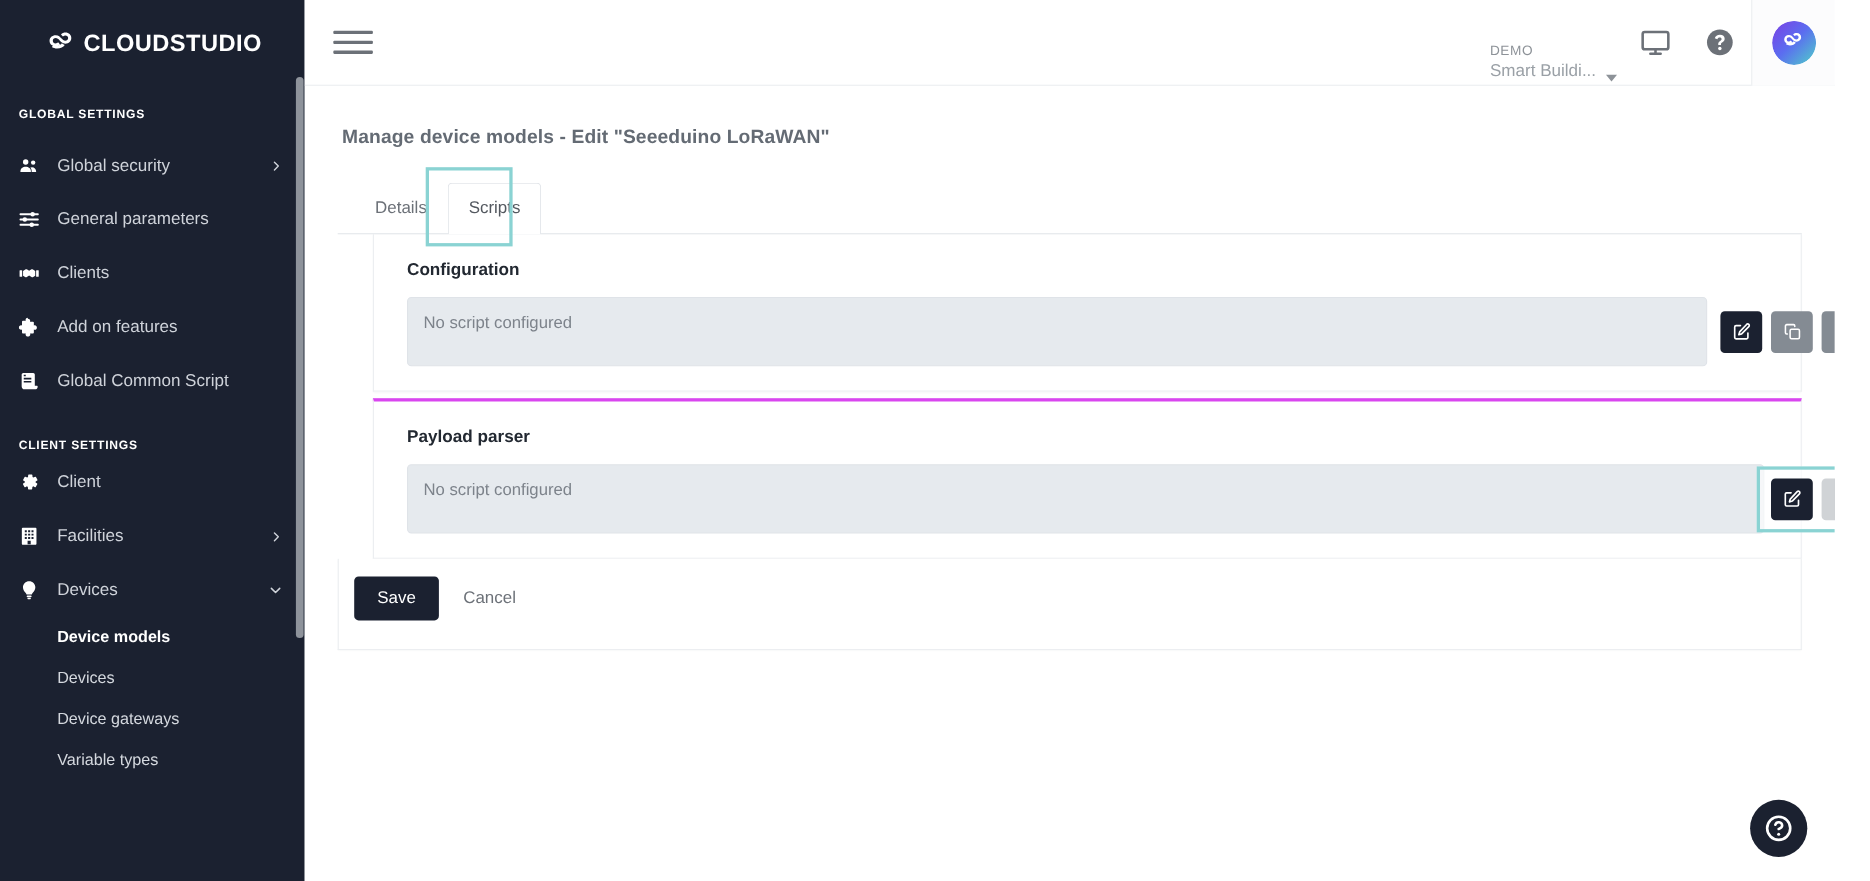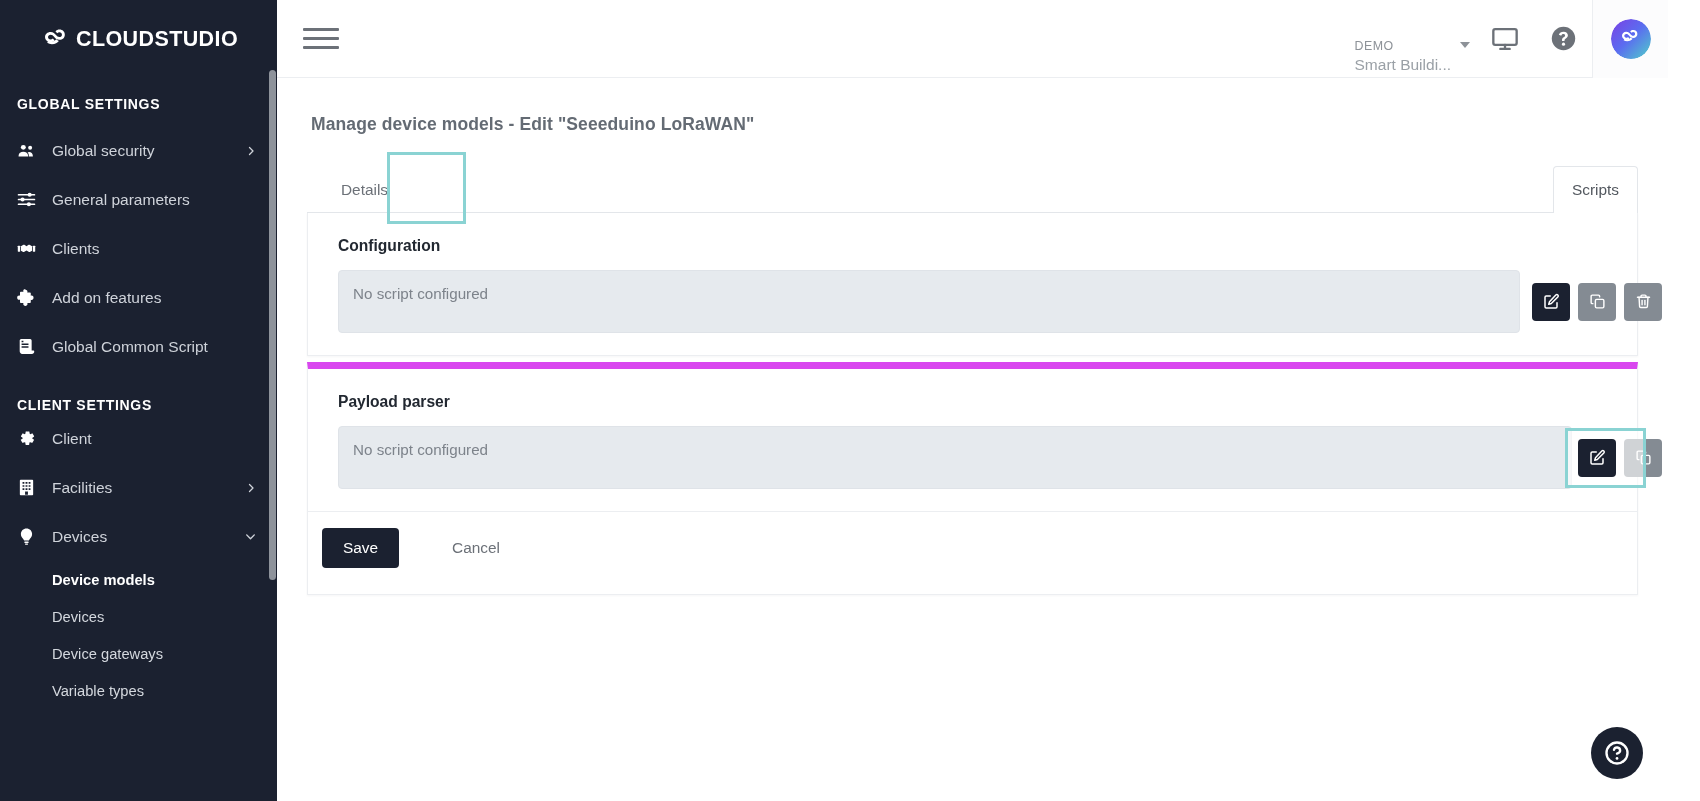--- a/index.html
+++ b/index.html
@@ -49,21 +49,21 @@
   }
 
   .nav-scroll {
     height: 723px;
     overflow: hidden;
     position: relative;
   }
 
   .nav-section-label {
     color: #ffffff;
-    font-size: 14px;
+    font-size: 11px;
     font-weight: 700;
     letter-spacing: 0.7px;
     padding: 0 0 0 17px;
     margin-top: 18px;
     margin-bottom: 14px;
     height: 16px;
     line-height: 16px;
   }
   .nav-section-label.second { margin-top: 26px; margin-bottom: 1px; }
 
@@ -161,21 +161,21 @@
 
   .topbar-right {
     margin-left: auto;
     display: flex;
     align-items: center;
     height: 78px;
   }
 
   .tenant {
     display: flex;
-    align-items: flex-start;
+    align-items: flex-end;
     cursor: pointer;
     padding-right: 6px;
     margin-top: 36px;
   }
   .tenant-text { text-align: left; line-height: 1.28; padding-right: 9px; }
   .tenant-top {
     color: #8d9298;
     font-size: 12.4px;
     letter-spacing: 0.5px;
   }
@@ -238,21 +238,20 @@
     position: relative;
   }
 
   .tabs {
     display: flex;
     align-items: flex-end;
     border-bottom: 1px solid #e3e6ea;
     height: 47px;
     padding-left: 15px;
     position: relative;
-    justify-content: space-between;
   }
   .tab {
     padding: 0 18px;
     height: 46px;
     display: flex;
     align-items: center;
     font-size: 15.4px;
     color: #6c7178;
     cursor: pointer;
     border: 1px solid transparent;
@@ -279,22 +278,23 @@
     pointer-events: none;
     z-index: 5;
   }
 
   .card {
     background: #ffffff;
     border: 1px solid #eceef1;
     border-top: none;
     box-shadow: 0 1px 2px rgba(16,24,40,0.04);
     padding: 24px 18px 22px 16px;
-  }
-  .card + .card { margin-top: 6px; border-top: 7px solid #d946ef; }
+    margin-left: 32px;
+  }
+  .card + .card { margin-top: 6px; border-top: 3px solid #d946ef; }
 
   .card-title {
     font-size: 15.6px;
     font-weight: 700;
     color: #222831;
     margin: 0 0 15px 14px;
   }
 
   .script-row {
     display: flex;
@@ -352,21 +352,20 @@
   .btn-group.payload .act-btn.muted.copy { z-index: 3; }
 
   .footer-actions {
     display: flex;
     align-items: center;
     padding: 16px 0 26px 14px;
     background: #ffffff;
     border: 1px solid #eceef1;
     border-top: none;
     box-shadow: 0 1px 2px rgba(16,24,40,0.04);
-    gap: 31px;
   }
   .save-btn {
     background: #1b2130;
     color: #ffffff;
     font-size: 15.4px;
     border: none;
     border-radius: 4px;
     padding: 11px 21px;
     cursor: pointer;
     font-family: "Liberation Sans", sans-serif;

